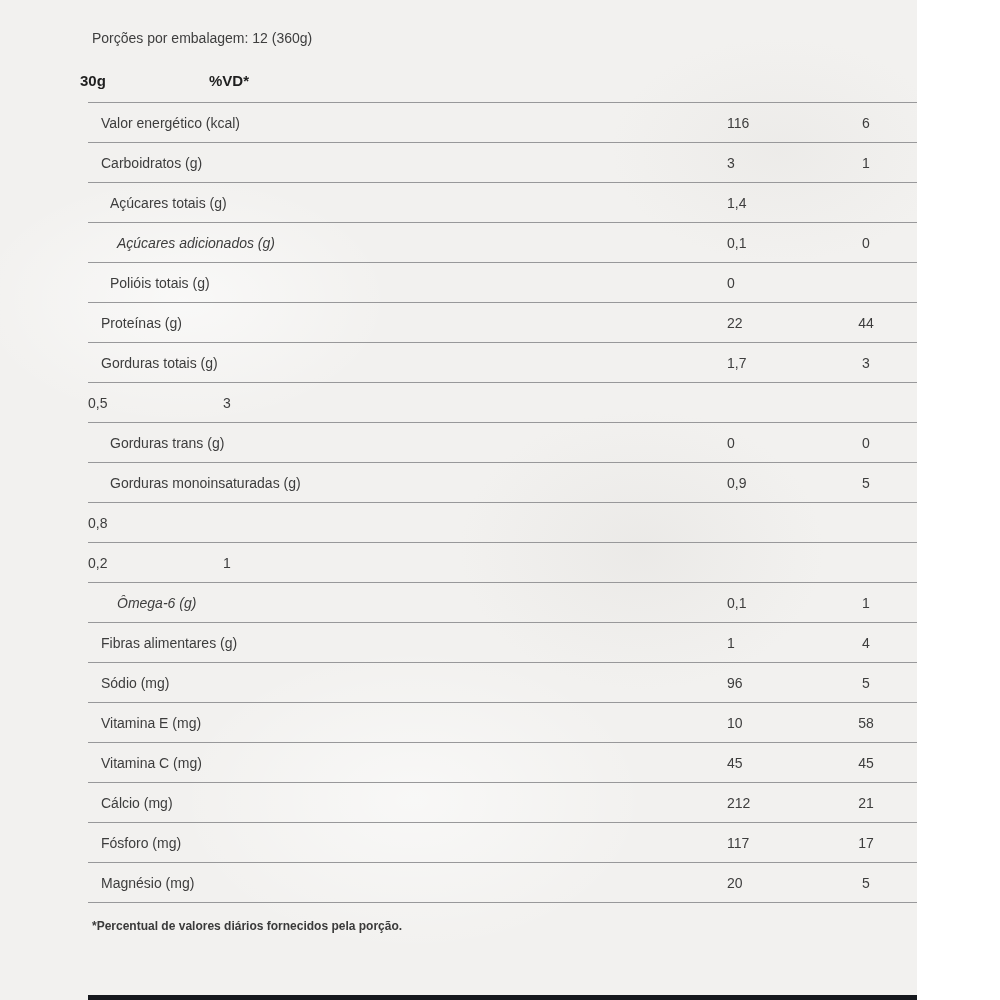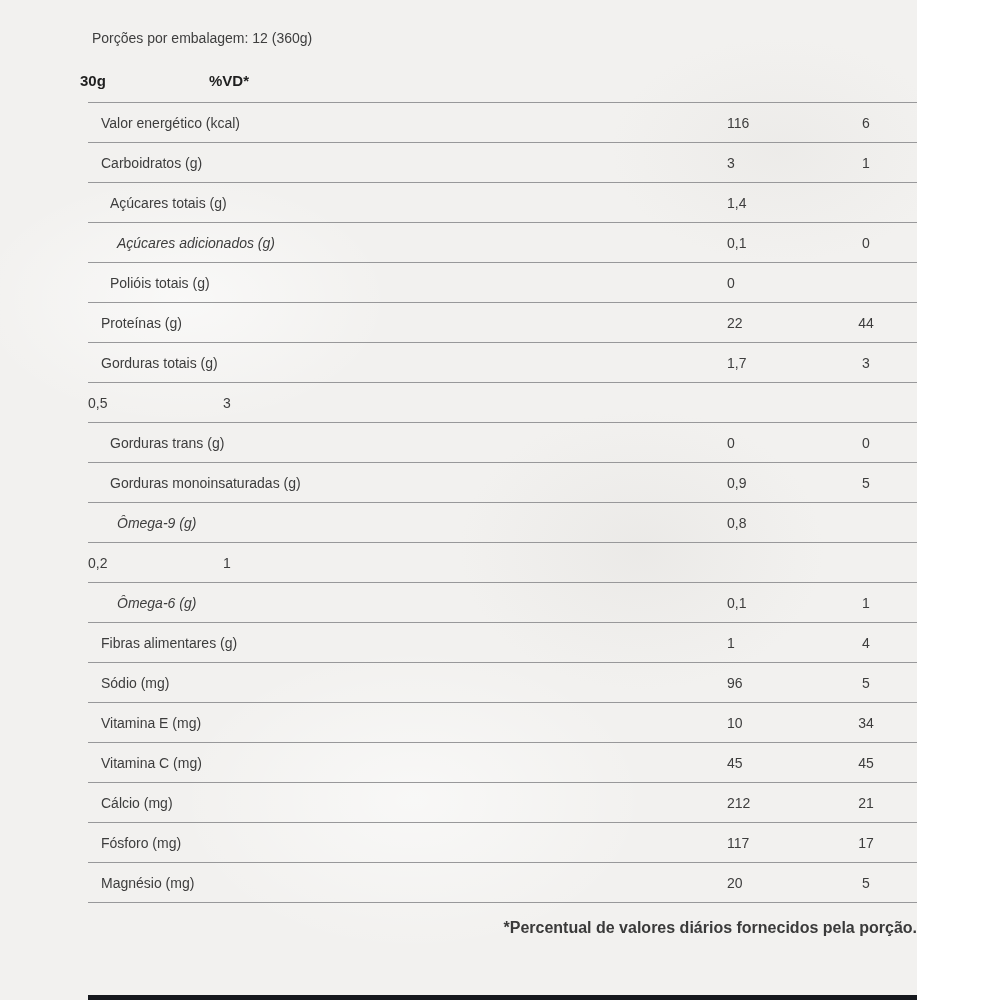--- a/index.html
+++ b/index.html
@@ -38,21 +38,21 @@
     display: flex; align-items: center; height: 40px;
     border-bottom: 1px solid #98989a;
     font-size: 14px; color: #3d3d3d;
   }
   .cell.label { flex: 1 1 auto; padding-left: 13px; }
   .row.indent-1 .cell.label { padding-left: 22px; }
   .row.indent-2 .cell.label { padding-left: 29px; font-style: italic; }
   .cell.amount { flex: 0 0 109px; width: 109px; }
   .cell.dv { flex: 0 0 60px; width: 60px; text-align: center; margin-right: 21px; }
 
-  .footnote { margin: 16px 0 0 4px; font-size: 16px; font-weight: 700; color: #3a3a3a; text-align: right; }
+  .footnote { margin: 16px 0 0 4px; font-size: 12px; font-weight: 700; color: #3a3a3a; }
 
   .bottom-bar { position: absolute; left: 88px; bottom: 0; width: 829px; height: 5px; background: #16181d; }
 </style>
 </head>
 <body>
 
 <div class="page">
   <div class="content">
 
 
@@ -107,21 +107,20 @@
           <div class="cell label">Gorduras trans (g)</div>
           <div class="cell amount">0</div>
           <div class="cell dv">0</div>
         </div>
         <div class="row indent-1">
           <div class="cell label">Gorduras monoinsaturadas (g)</div>
           <div class="cell amount">0,9</div>
           <div class="cell dv">5</div>
         </div>
         <div class="row indent-2">
-          <div class="cell label">Ômega-9 (g)</div>
           <div class="cell amount">0,8</div>
           <div class="cell dv"></div>
         </div>
         <div class="row indent-1">
           <div class="cell amount">0,2</div>
           <div class="cell dv">1</div>
         </div>
         <div class="row indent-2">
           <div class="cell label">Ômega-6 (g)</div>
           <div class="cell amount">0,1</div>
@@ -133,21 +132,21 @@
           <div class="cell dv">4</div>
         </div>
         <div class="row indent-0">
           <div class="cell label">Sódio (mg)</div>
           <div class="cell amount">96</div>
           <div class="cell dv">5</div>
         </div>
         <div class="row indent-0">
           <div class="cell label">Vitamina E (mg)</div>
           <div class="cell amount">10</div>
-          <div class="cell dv">34</div>
+          <div class="cell dv">58</div>
         </div>
         <div class="row indent-0">
           <div class="cell label">Vitamina C (mg)</div>
           <div class="cell amount">45</div>
           <div class="cell dv">45</div>
         </div>
         <div class="row indent-0">
           <div class="cell label">Cálcio (mg)</div>
           <div class="cell amount">212</div>
           <div class="cell dv">21</div>

